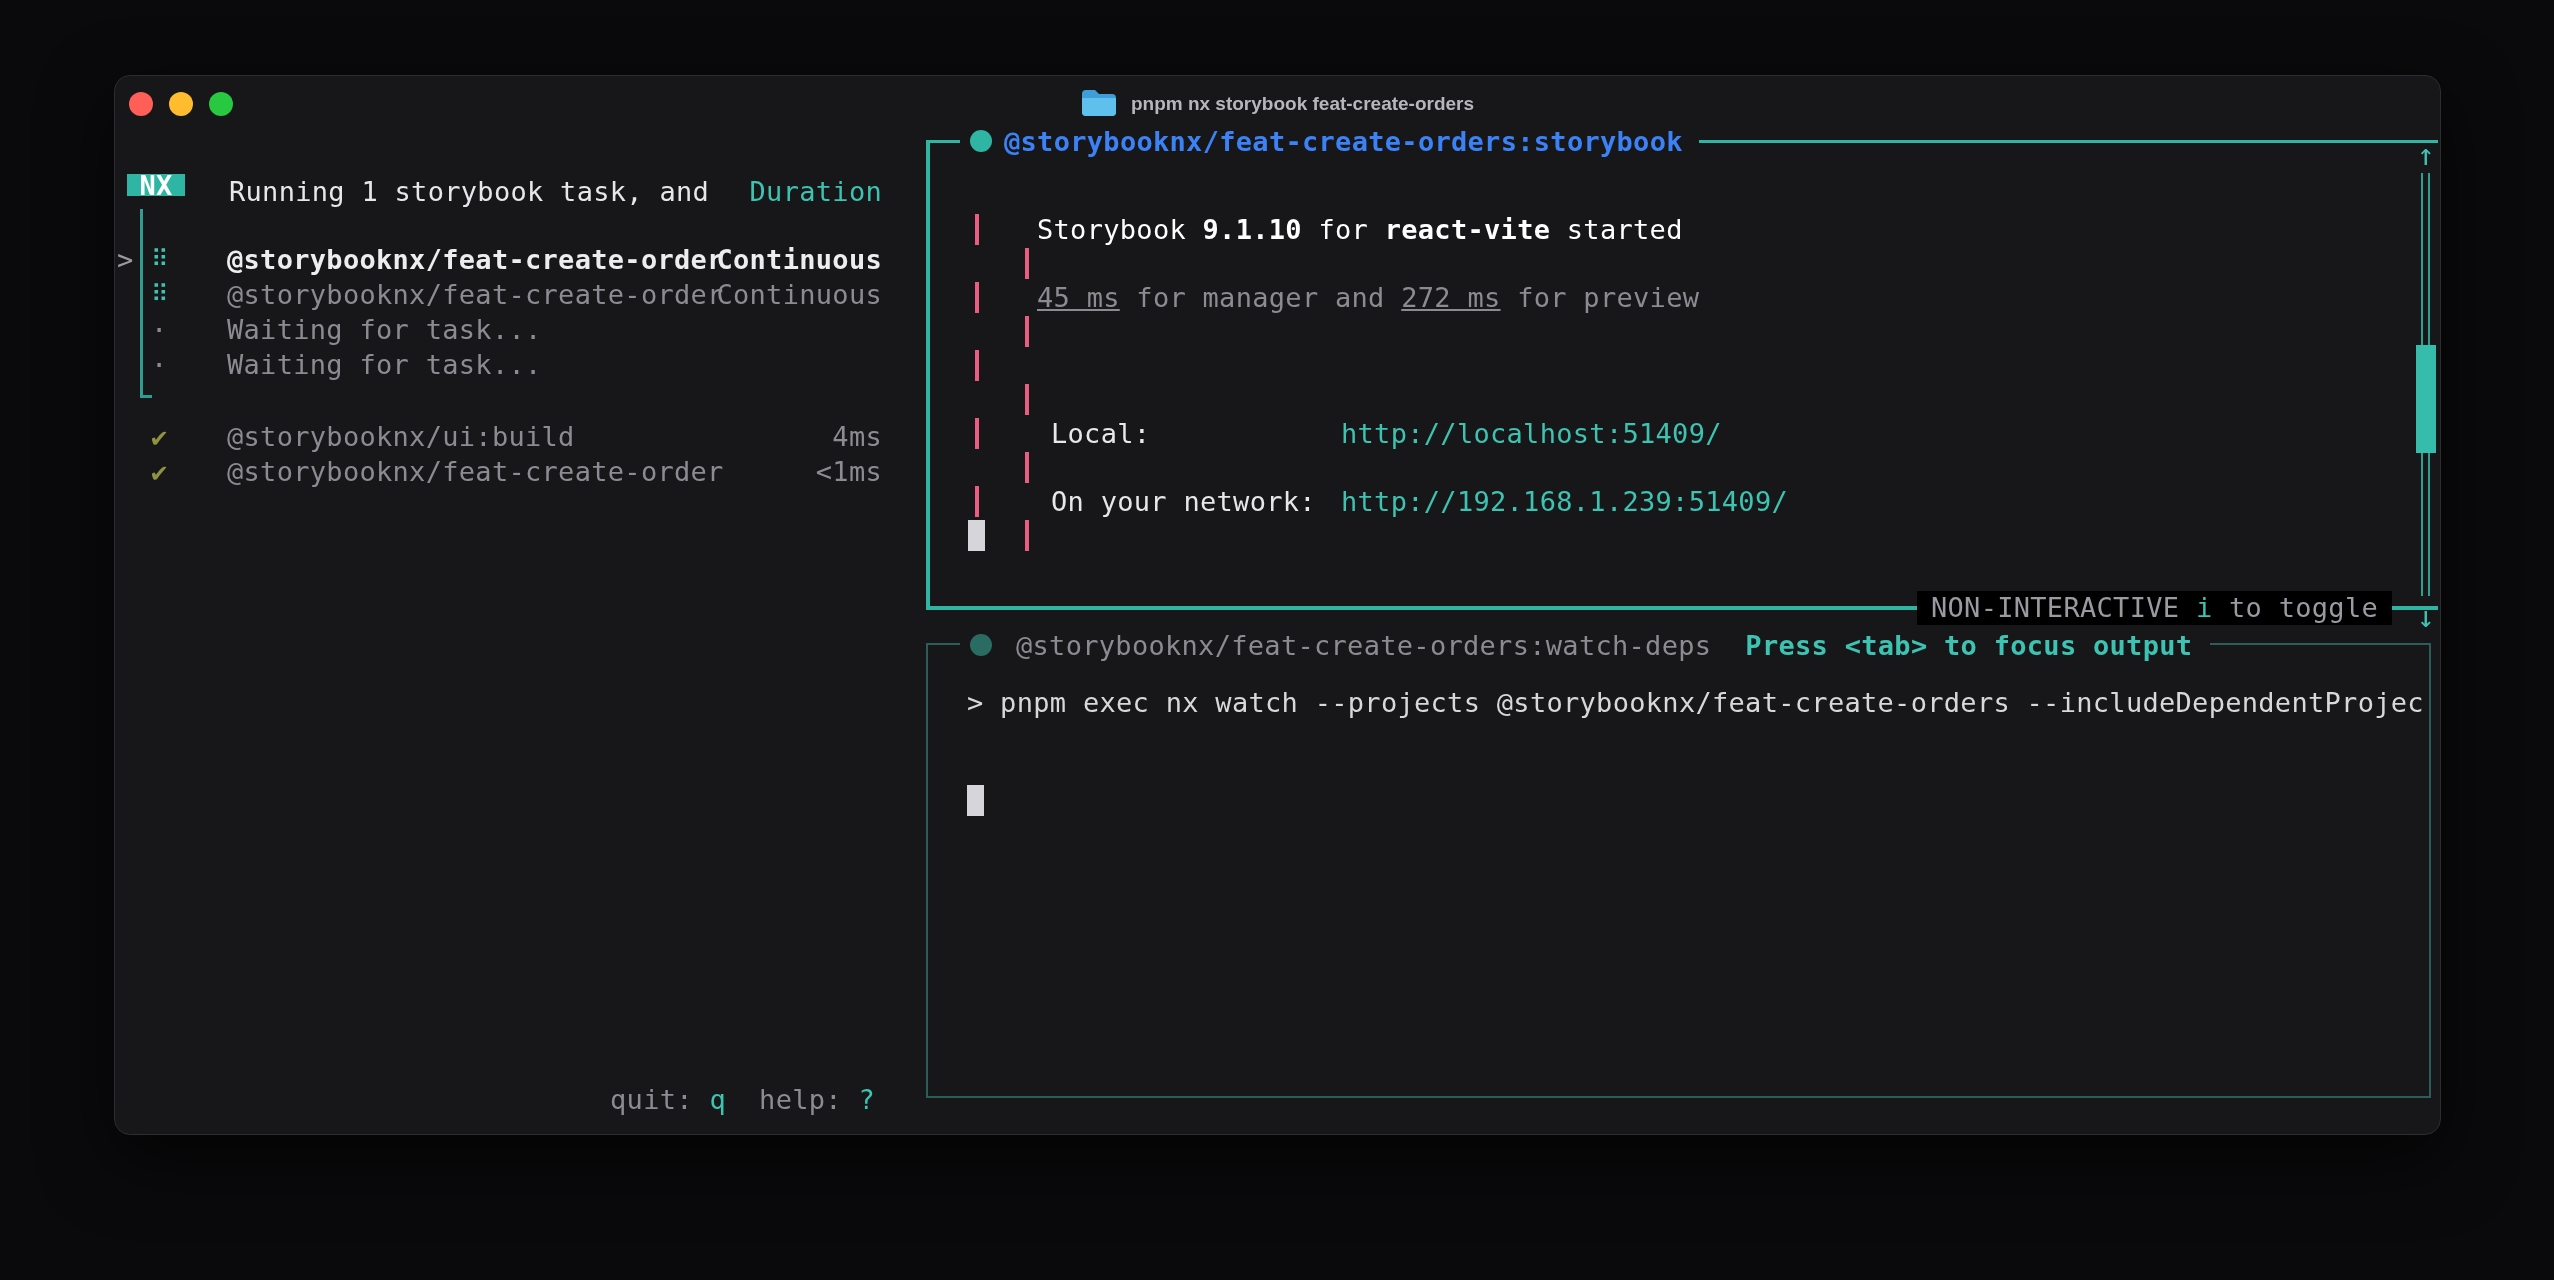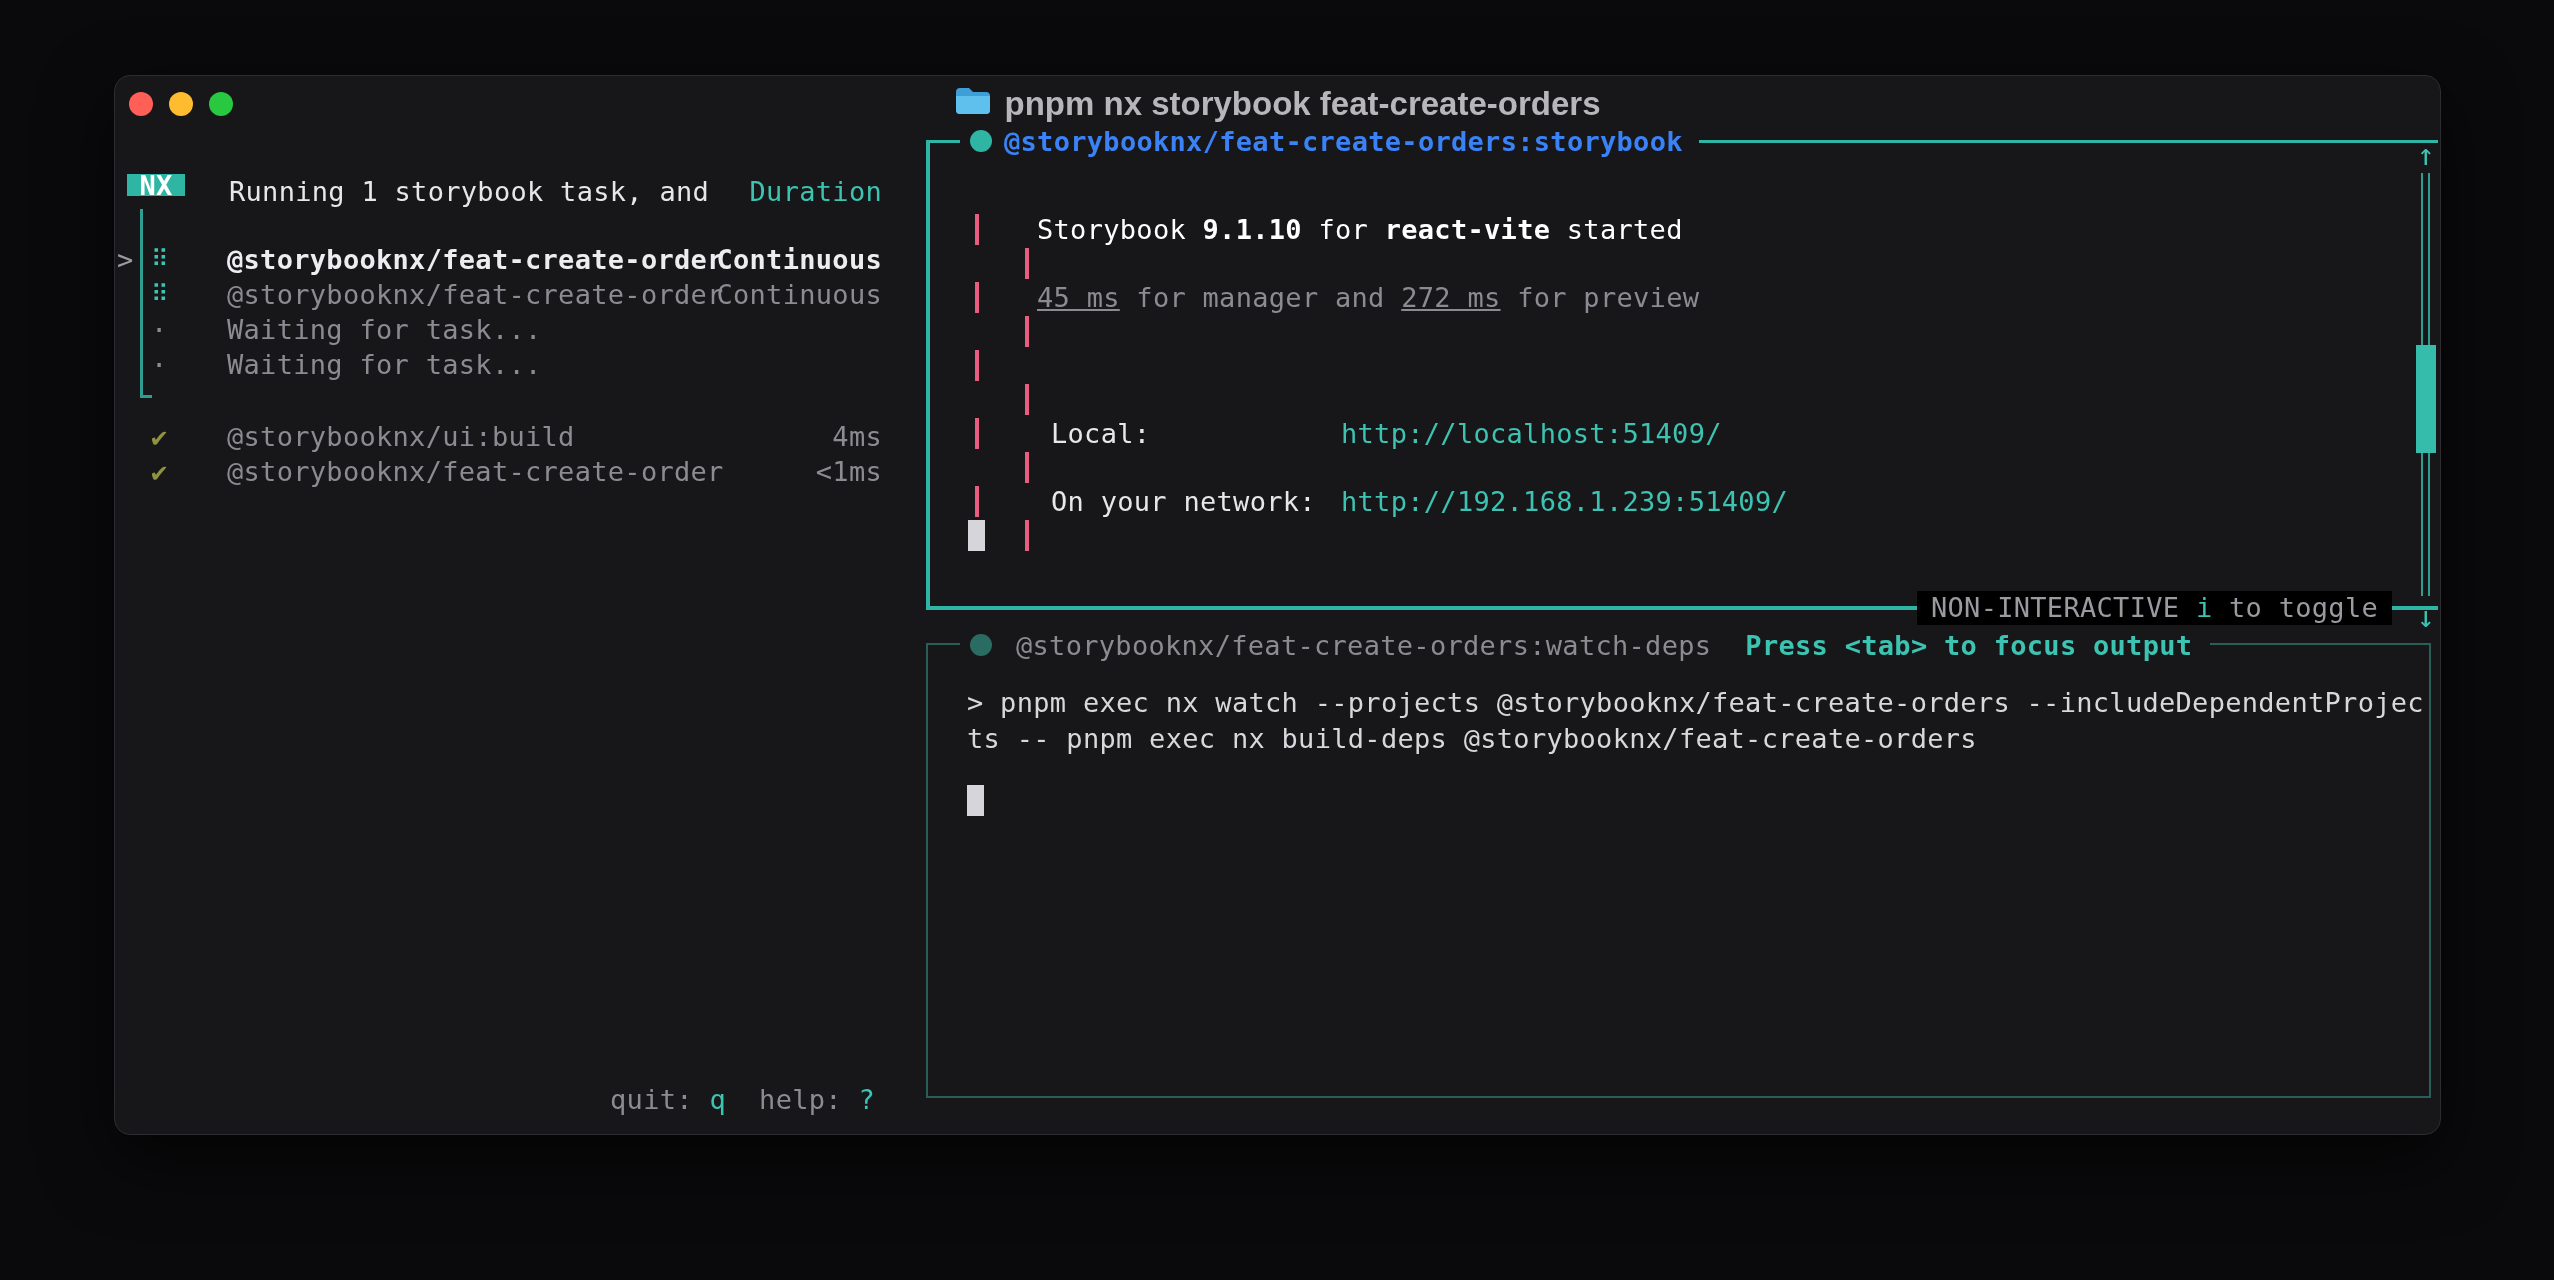--- a/index.html
+++ b/index.html
@@ -15,21 +15,21 @@
     box-shadow:0 24px 70px rgba(0,0,0,.65); overflow:hidden;
   }
   
   .titlebar { position:relative; height:56px; }
   .traffic { position:absolute; top:16px; width:24px; height:24px; border-radius:50%; }
   .t-close { left:14px;  background:#ff5f57; }
   .t-min   { left:54px;  background:#febc2e; }
   .t-zoom  { left:94px;  background:#28c840; }
   .title-wrap { position:absolute; left:0; right:0; top:0; height:56px;
     display:flex; align-items:center; justify-content:center; gap:14px;
-    font-family:"Liberation Sans",sans-serif; font-weight:bold; font-size:33px;
+    font-family:"Liberation Sans",sans-serif; font-weight:bold; font-size:19px;
     letter-spacing:0; color:#b7b7bb; }
   
   .left-panel { position:absolute; left:0; top:56px; width:810px; height:1004px; }
   .nx-badge { position:absolute; left:12px; top:42px; width:58px; height:22px;
     background:#2eb5a4; color:#fff; font-weight:bold; display:flex;
     align-items:center; justify-content:center; }
   .lp-header-text { position:absolute; left:114px; top:44px; color:#e7e7ea; }
   .lp-duration { position:absolute; top:44px; right:43px; color:#3cc3b1; }
   .tree-line { position:absolute; left:25px; top:77px; width:3px; height:188px; background:#2f9d90; }
   .tree-foot { position:absolute; left:25px; top:263px; width:12px; height:3px; background:#2f9d90; }
@@ -215,18 +215,17 @@
       <div class="sc-arrow sc-down">↓</div>
     </div>
 
     <div class="pane-bottom">
       <div class="pb-header">
         <div class="pane-dot dim"></div>
         <div class="pb-title">@storybooknx/feat-create-orders:watch-deps</div>
         <div class="pb-hint">Press &lt;tab&gt; to focus output</div>
       </div>
       <div class="cmd-line cmd1">&gt; pnpm exec nx watch --projects @storybooknx/feat-create-orders --includeDependentProjec</div>
-      <div class="cmd-line cmd2">ts -- pnpm exec nx build-deps @storybooknx/feat-create-orders</div>
       <div class="cursor-block pb-cursor"></div>
     </div>
 
   </div>
 </div>
 
 </body></html>

